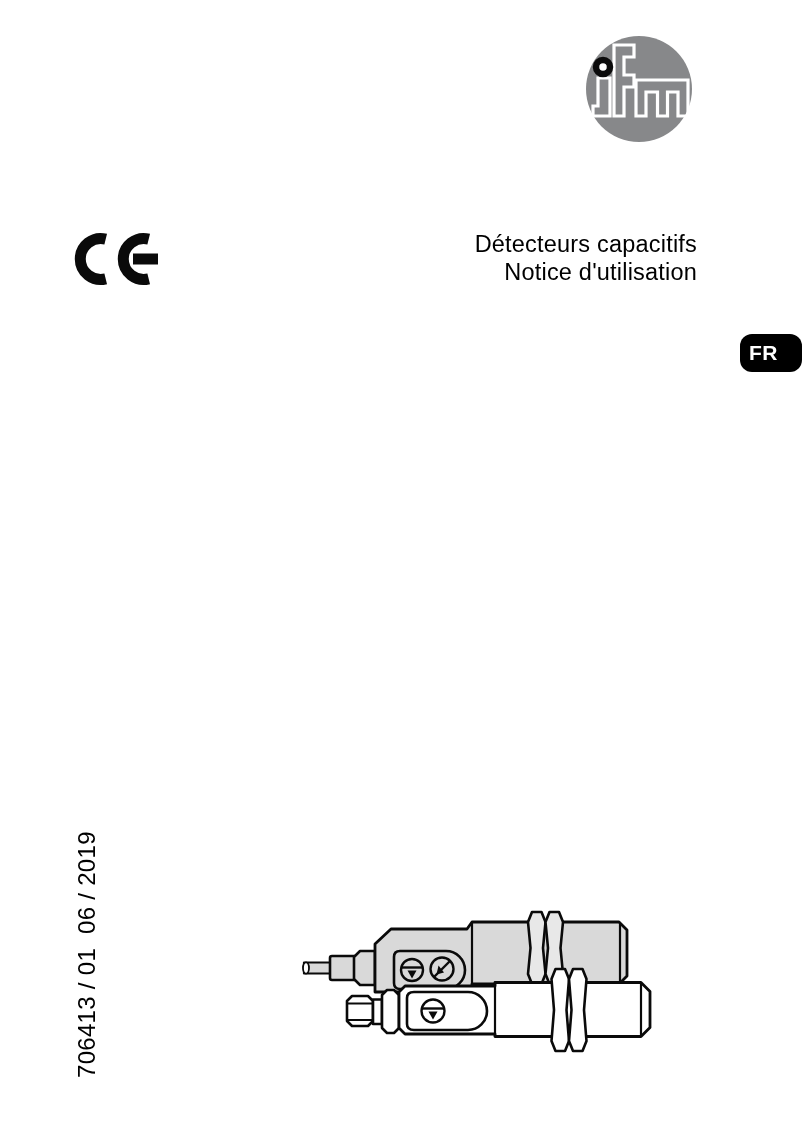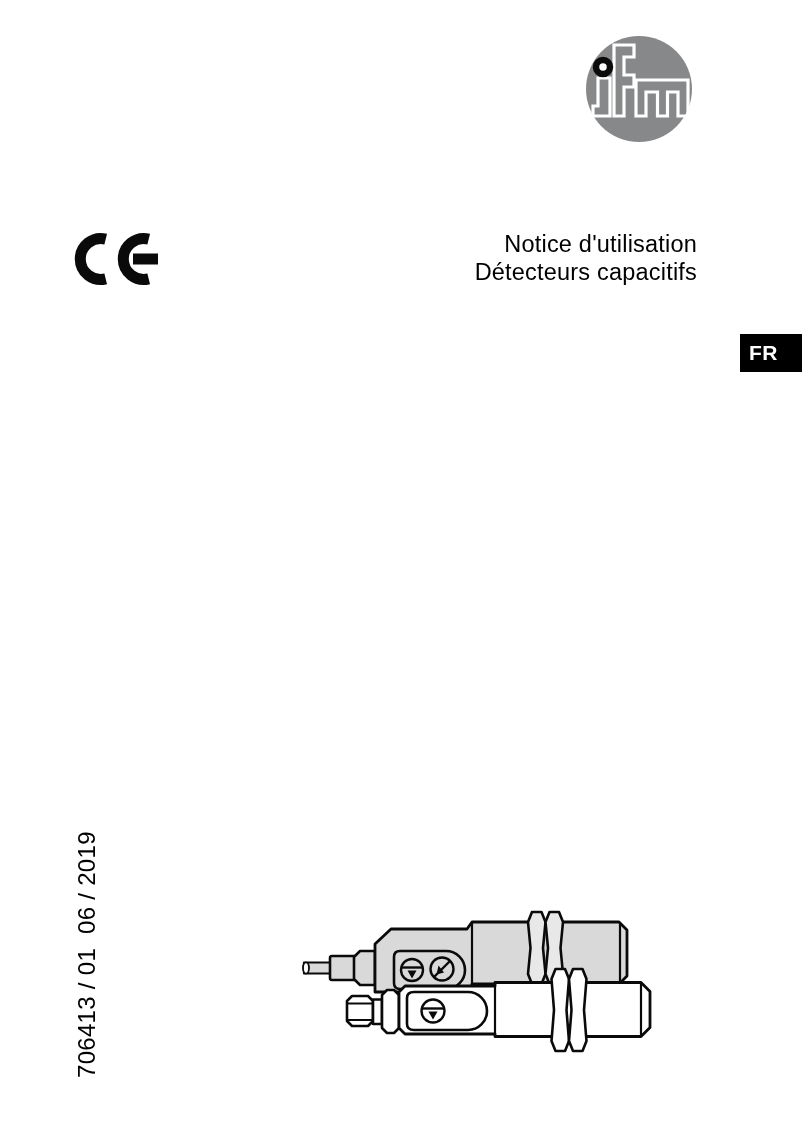--- a/index.html
+++ b/index.html
@@ -26,21 +26,21 @@
   .ce{position:absolute;left:68px;top:226px;width:100px;height:68px;}
   .title{
     position:absolute;top:231px;right:105px;
     text-align:right;font-size:23.5px;line-height:27.5px;
     letter-spacing:0.2px;white-space:nowrap;
   }
   .fr-badge{
     position:absolute;left:740px;top:334px;width:62px;height:38px;
     background:var(--badge-bg);color:var(--badge-fg);
     font-size:21px;font-weight:bold;line-height:38px;
-    padding-left:9px;box-sizing:border-box;letter-spacing:0.5px;
+    padding-left:9px;box-sizing:border-box;letter-spacing:0.5px;border-radius:12px;
   }
   .doc-number{
     position:absolute;left:72px;top:1078px;
     transform:rotate(-90deg);transform-origin:0 0;
     font-size:24px;line-height:29px;white-space:pre;
     letter-spacing:0.3px;
   }
   .drawing{position:absolute;left:288px;top:893px;width:374px;height:172px;}
   
   .stroke{stroke:var(--line-color);fill:none;}
@@ -70,22 +70,22 @@
     <svg width="100" height="68" viewBox="68 226 100 68">
       <g class="stroke" stroke-width="11">
         <path d="M105.7,239.1 A20.5,20.5 0 1 0 105.7,278.9"></path>
         <path d="M148.7,239.1 A20.5,20.5 0 1 0 148.7,278.9"></path>
         <path d="M133,259 H158"></path>
       </g>
     </svg>
   </div>
 
   <div class="title">
+    <div>Détecteurs capacitifs</div>
     <div>Notice d'utilisation</div>
-    <div>Détecteurs capacitifs</div>
   </div>
 
   <div class="fr-badge">
     <span>FR</span>
   </div>
 
   <div class="doc-number">706413 / 01  06 / 2019</div>
 
   <div class="drawing">
     <svg width="374" height="172" viewBox="288 893 374 172">

